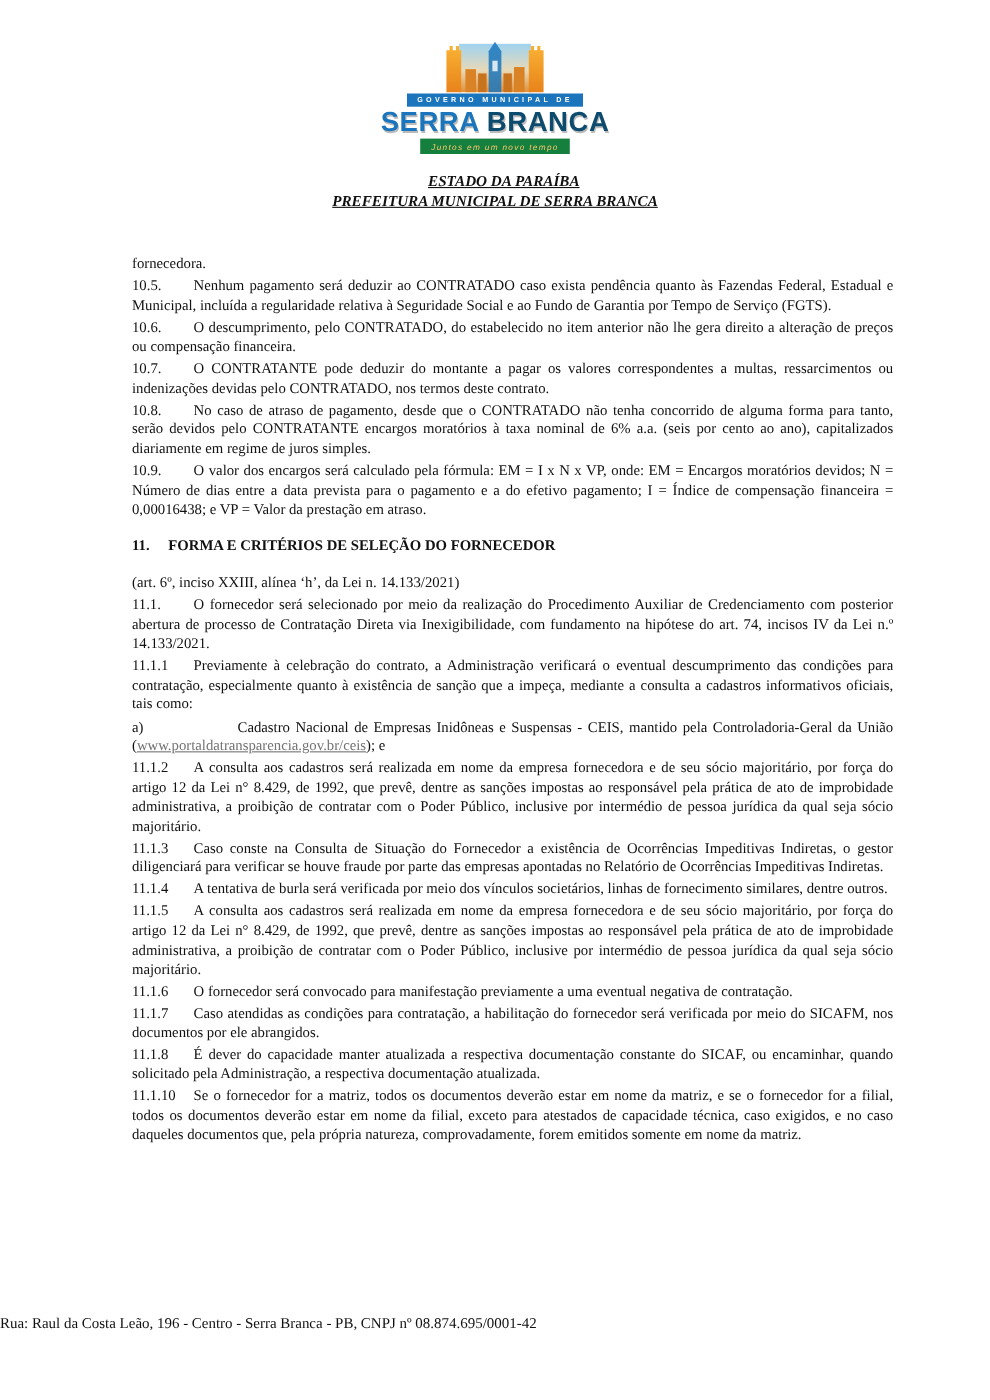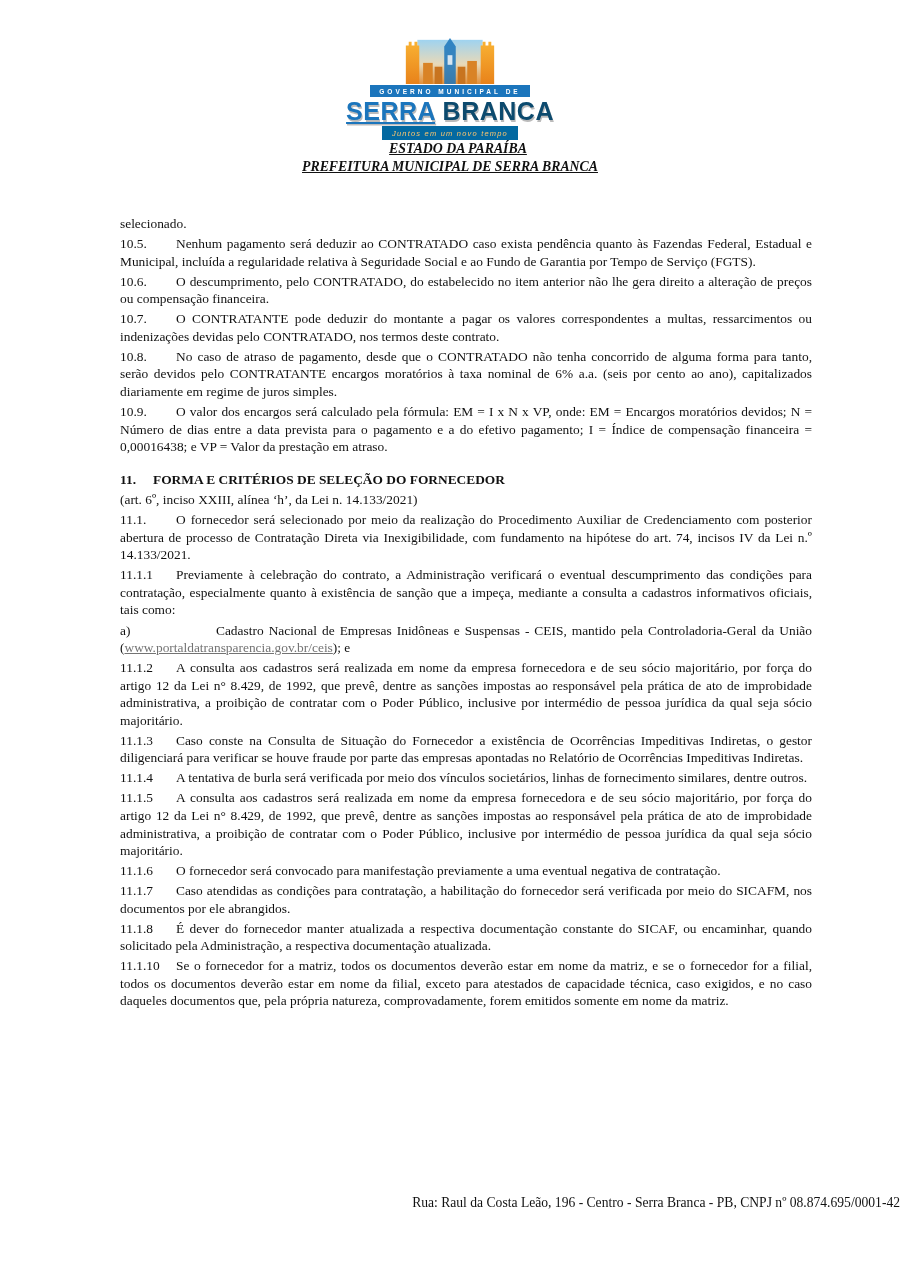--- a/index.html
+++ b/index.html
@@ -15,45 +15,45 @@
   .gov-bar {
     background:#1b75bc; color:#ffffff;
     font-family:"Liberation Sans", sans-serif; font-weight:700;
     font-size:6.5px; letter-spacing:3px; padding:3px 9px 2px; margin-top:1px;
   }
   .city-name {
     font-family:"Liberation Sans", sans-serif; font-weight:700;
     font-size:25px; line-height:1; letter-spacing:0.5px; margin-top:2px;
     text-shadow:1px 1.5px 0 rgba(60,60,60,0.35);
   }
-  .city-blue { color:#1b75bc;text-decoration:underline; }
+  .city-blue { color:#1b75bc; }
   .city-orange { color:#0c4a6e; }
   .slogan-bar {
-    background:#0369a1; color:#ffc66e;
+    background:#15803d; color:#ffc66e;
     font-family:"Liberation Sans", sans-serif; font-style:italic;
     font-size:7.5px; letter-spacing:1.2px; padding:2.5px 10px; margin-top:2px;
   }
   .state-line, .pref-line {
     font-weight:700; font-style:italic; text-decoration:underline;
     font-size:13.8px; line-height:1.27;
   }
-  .state-line { margin-top:0;padding-left:16px; }
+  .state-line { margin-top:16px;padding-left:16px; }
   .doc-body {
     margin-top:40px; padding:0 88px 0 120px;
     text-align:justify; font-size:13.4px; line-height:1.31;
   }
   .para { margin:0 0 2.5px; }
   .para .num { display:inline-block; min-width:56px; }
   .para .num.wide { min-width:96px; }
-  .para.style-heading { font-weight:700; margin-top:15px; margin-bottom:3px; }
+  .para.style-heading { font-weight:700; margin-top:15px; margin-bottom:17px; }
   .para.style-heading .num { min-width:33px; }
   .doc-link { color:#737373; text-decoration:underline; cursor:pointer; }
   .doc-footer {
     position:absolute; left:0; right:0; bottom:62px;
-    text-align:right; font-size:13.6px;padding-left:28px;
+    text-align:left; font-size:13.6px;
   }
 </style>
 </head>
 <body>
 
 <div class="page">
 
   <header class="doc-header">
     <div class="logo">
       <svg class="crest" viewBox="0 0 96 50" aria-hidden="true">
@@ -87,38 +87,38 @@
       </div>
       <div class="slogan-bar">
         <span>Juntos em um novo tempo</span>
       </div>
     </div>
     <div class="state-line">ESTADO DA PARAÍBA</div>
     <div class="pref-line">PREFEITURA MUNICIPAL DE SERRA BRANCA</div>
   </header>
 
   <main class="doc-body">
-      <p class="para style-plain"><span>selecionado.</span></p>
+      <p class="para style-plain"><span>fornecedora.</span></p>
       <p class="para style-item"><span class="num">10.5.</span><span>Nenhum pagamento será deduzir ao CONTRATADO caso exista pendência quanto às Fazendas Federal, Estadual e Municipal, incluída a regularidade relativa à Seguridade Social e ao Fundo de Garantia por Tempo de Serviço (FGTS).</span></p>
       <p class="para style-item"><span class="num">10.6.</span><span>O descumprimento, pelo CONTRATADO, do estabelecido no item anterior não lhe gera direito a alteração de preços ou compensação financeira.</span></p>
       <p class="para style-item"><span class="num">10.7.</span><span>O CONTRATANTE pode deduzir do montante a pagar os valores correspondentes a multas, ressarcimentos ou indenizações devidas pelo CONTRATADO, nos termos deste contrato.</span></p>
       <p class="para style-item"><span class="num">10.8.</span><span>No caso de atraso de pagamento, desde que o CONTRATADO não tenha concorrido de alguma forma para tanto, serão devidos pelo CONTRATANTE encargos moratórios à taxa nominal de 6% a.a. (seis por cento ao ano), capitalizados diariamente em regime de juros simples.</span></p>
       <p class="para style-item"><span class="num">10.9.</span><span>O valor dos encargos será calculado pela fórmula: EM = I x N x VP, onde: EM = Encargos moratórios devidos; N = Número de dias entre a data prevista para o pagamento e a do efetivo pagamento; I = Índice de compensação financeira = 0,00016438; e VP = Valor da prestação em atraso.</span></p>
       <p class="para style-heading"><span class="num">11.</span><span>FORMA E CRITÉRIOS DE SELEÇÃO DO FORNECEDOR</span></p>
       <p class="para style-plain"><span>(art. 6º, inciso XXIII, alínea ‘h’, da Lei n. 14.133/2021)</span></p>
       <p class="para style-item"><span class="num">11.1.</span><span>O fornecedor será selecionado por meio da realização do Procedimento Auxiliar de Credenciamento com posterior abertura de processo de Contratação Direta via Inexigibilidade, com fundamento na hipótese do art. 74, incisos IV da Lei n.º 14.133/2021.</span></p>
       <p class="para style-item"><span class="num">11.1.1</span><span>Previamente à celebração do contrato, a Administração verificará o eventual descumprimento das condições para contratação, especialmente quanto à existência de sanção que a impeça, mediante a consulta a cadastros informativos oficiais, tais como:</span></p>
       <p class="para style-item"><span class="num wide">a)</span><span>Cadastro Nacional de Empresas Inidôneas e Suspensas - CEIS, mantido pela Controladoria-Geral da União (</span><a href="#" class="doc-link">www.portaldatransparencia.gov.br/ceis</a><span>); e</span></p>
       <p class="para style-item"><span class="num">11.1.2</span><span>A consulta aos cadastros será realizada em nome da empresa fornecedora e de seu sócio majoritário, por força do artigo 12 da Lei n° 8.429, de 1992, que prevê, dentre as sanções impostas ao responsável pela prática de ato de improbidade administrativa, a proibição de contratar com o Poder Público, inclusive por intermédio de pessoa jurídica da qual seja sócio majoritário.</span></p>
       <p class="para style-item"><span class="num">11.1.3</span><span>Caso conste na Consulta de Situação do Fornecedor a existência de Ocorrências Impeditivas Indiretas, o gestor diligenciará para verificar se houve fraude por parte das empresas apontadas no Relatório de Ocorrências Impeditivas Indiretas.</span></p>
       <p class="para style-item"><span class="num">11.1.4</span><span>A tentativa de burla será verificada por meio dos vínculos societários, linhas de fornecimento similares, dentre outros.</span></p>
       <p class="para style-item"><span class="num">11.1.5</span><span>A consulta aos cadastros será realizada em nome da empresa fornecedora e de seu sócio majoritário, por força do artigo 12 da Lei n° 8.429, de 1992, que prevê, dentre as sanções impostas ao responsável pela prática de ato de improbidade administrativa, a proibição de contratar com o Poder Público, inclusive por intermédio de pessoa jurídica da qual seja sócio majoritário.</span></p>
       <p class="para style-item"><span class="num">11.1.6</span><span>O fornecedor será convocado para manifestação previamente a uma eventual negativa de contratação.</span></p>
       <p class="para style-item"><span class="num">11.1.7</span><span>Caso atendidas as condições para contratação, a habilitação do fornecedor será verificada por meio do SICAFM, nos documentos por ele abrangidos.</span></p>
-      <p class="para style-item"><span class="num">11.1.8</span><span>É dever do fornecedor manter atualizada a respectiva documentação constante do SICAF, ou encaminhar, quando solicitado pela Administração, a respectiva documentação atualizada.</span></p>
+      <p class="para style-item"><span class="num">11.1.8</span><span>É dever do capacidade manter atualizada a respectiva documentação constante do SICAF, ou encaminhar, quando solicitado pela Administração, a respectiva documentação atualizada.</span></p>
       <p class="para style-item"><span class="num">11.1.10</span><span>Se o fornecedor for a matriz, todos os documentos deverão estar em nome da matriz, e se o fornecedor for a filial, todos os documentos deverão estar em nome da filial, exceto para atestados de capacidade técnica, caso exigidos, e no caso daqueles documentos que, pela própria natureza, comprovadamente, forem emitidos somente em nome da matriz.</span></p>
     </main>
 
   <footer class="doc-footer">
     <span>Rua: Raul da Costa Leão, 196 - Centro - Serra Branca - PB, CNPJ nº 08.874.695/0001-42</span>
   </footer>
 
 </div>
 
 </body></html>

